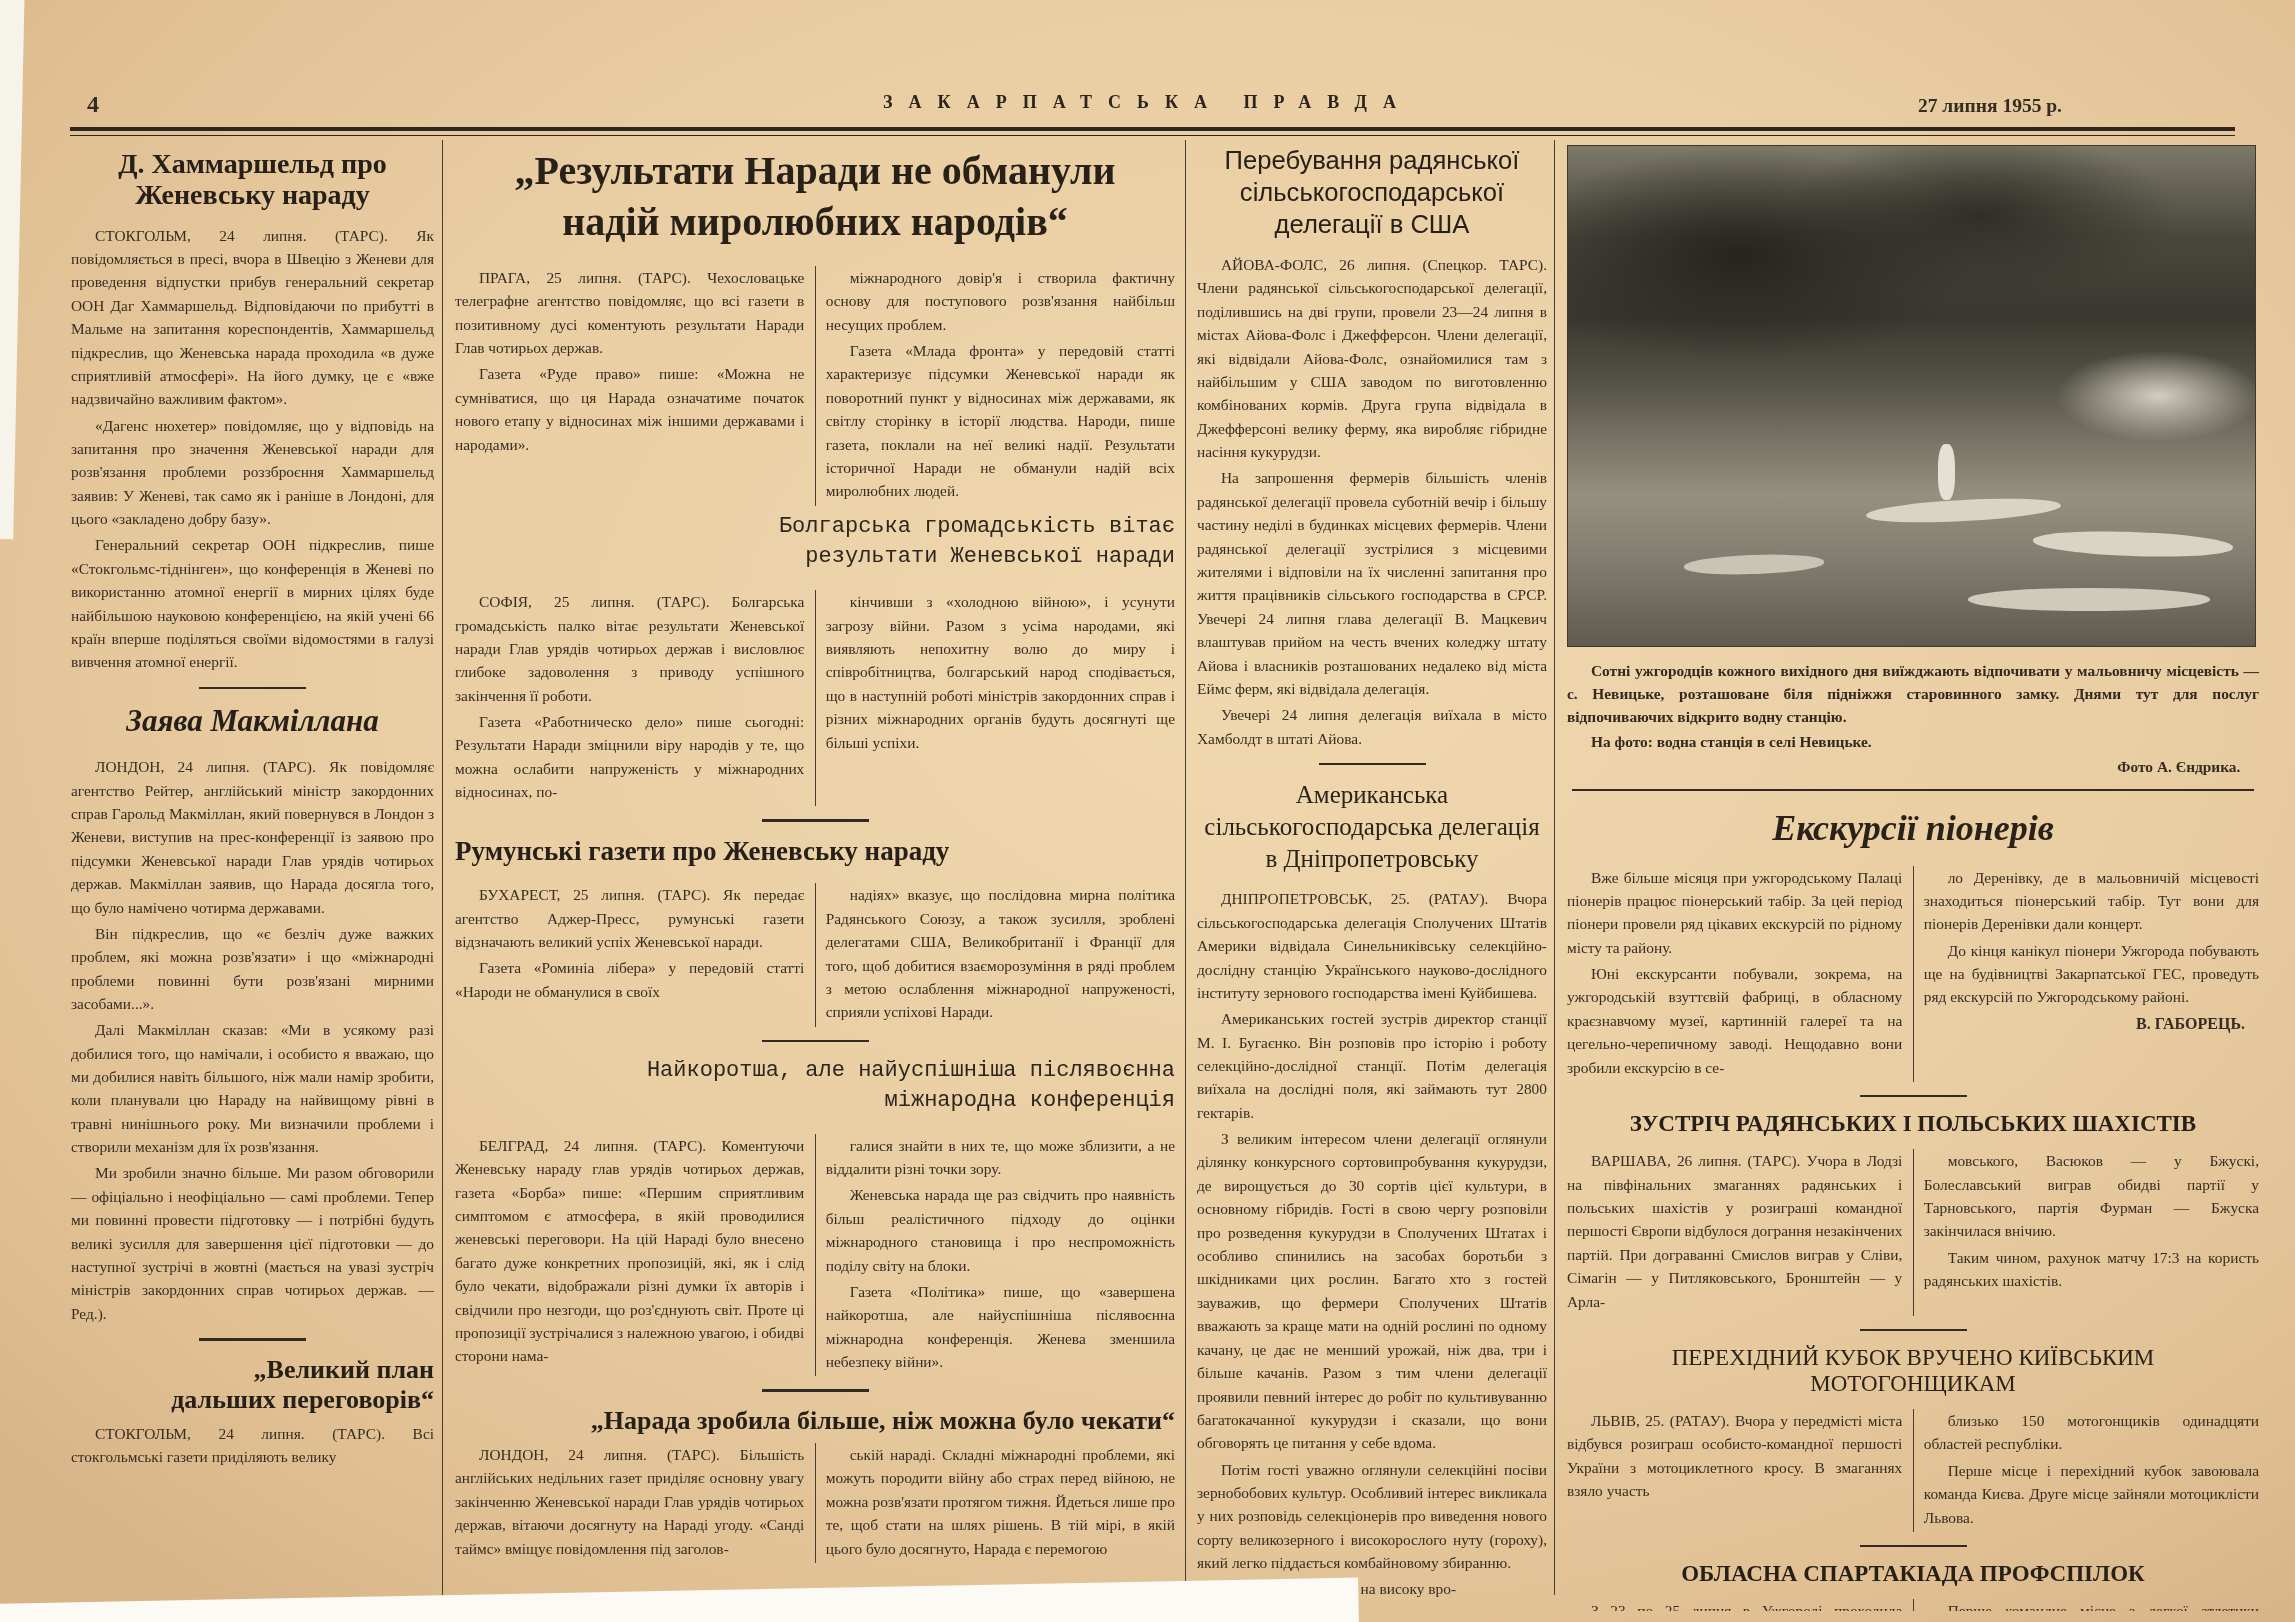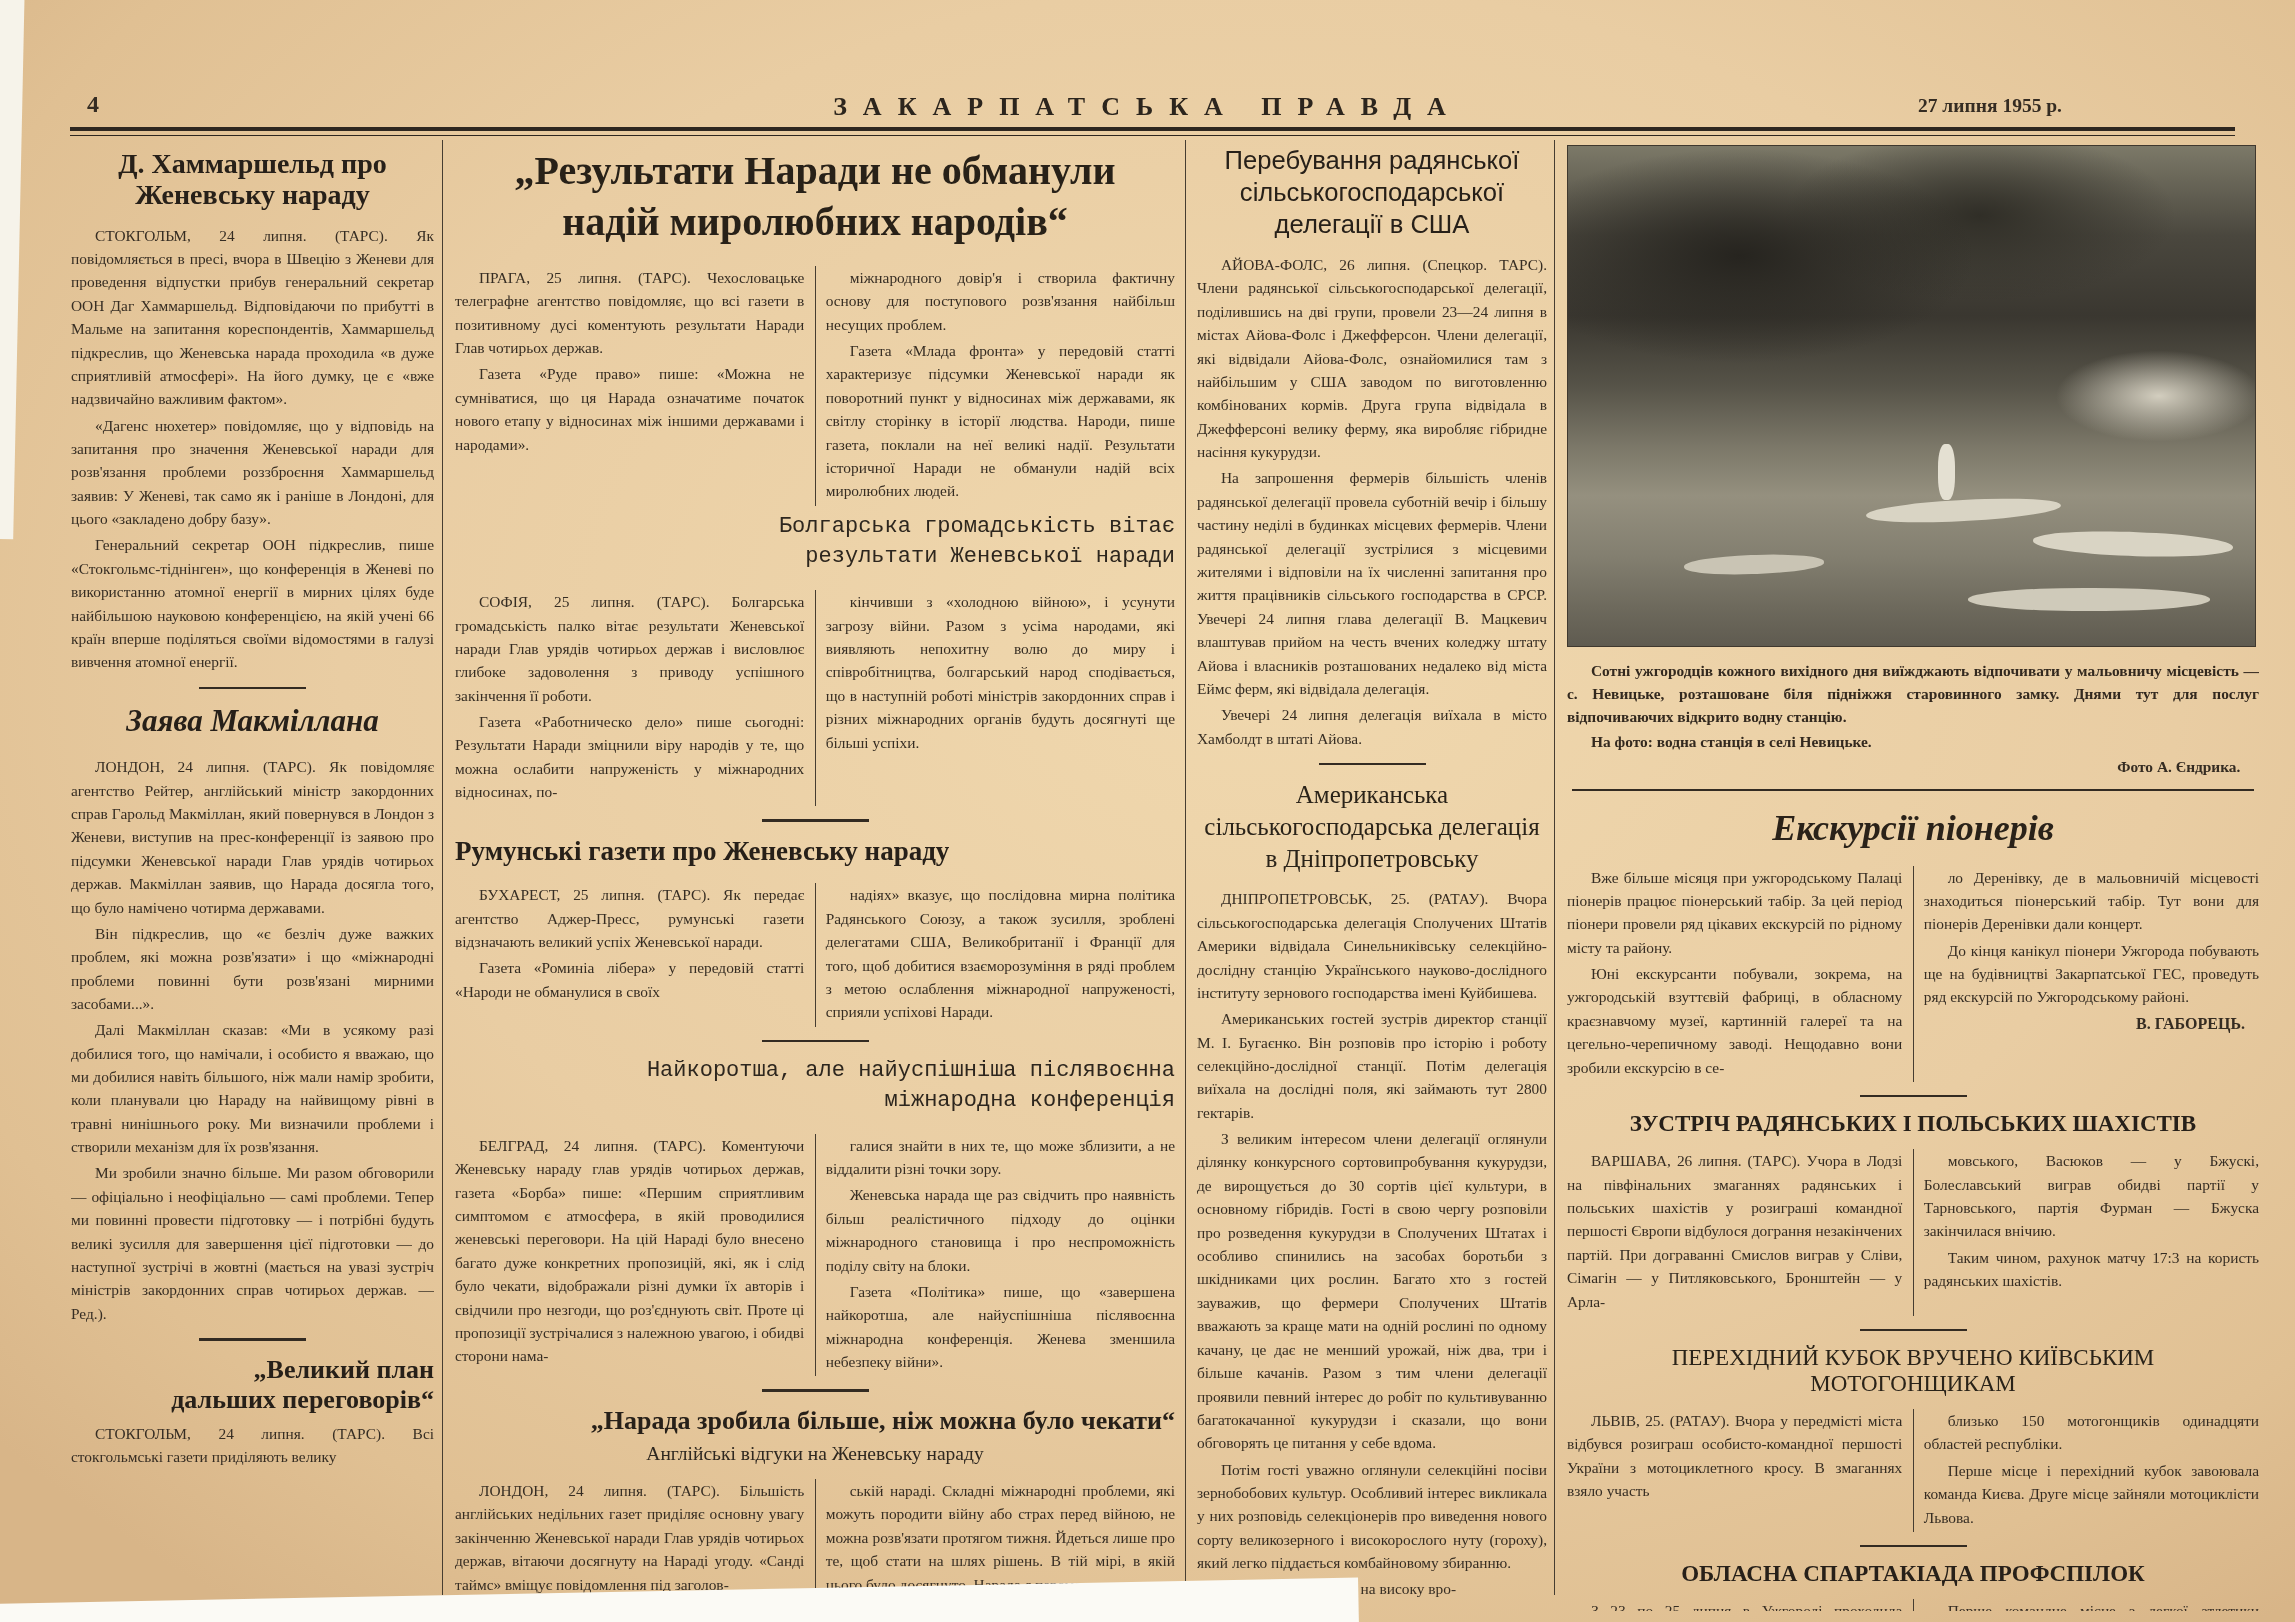--- a/index.html
+++ b/index.html
@@ -10,21 +10,21 @@
       radial-gradient(ellipse 1675px 1210px at 55% 40%, #f0d8ae 0%, #e9cda3 55%, #e0c093 85%, #d8b588 100%);
     overflow:hidden;
     font-family:"Liberation Serif", serif;
     color:#352c22;
   }
   .scan-strip-bottom{position:absolute;left:-37px;bottom:-56px;width:1396px;height:88px;background:#fbfaf5;transform:rotate(-1.1deg);}
   .scan-strip-left{position:absolute;left:-14px;top:-18.6px;width:33px;height:558px;background:#f6f3ea;transform:rotate(1.2deg);}
 
   
   .pagenum{position:absolute;left:87px;top:91px;font-size:24px;font-weight:bold;}
-  .mast-title{position:absolute;left:50%;transform:translateX(-50%);top:92px;font-size:26px;font-weight:bold;letter-spacing:16px;white-space:nowrap;color:#2c251d;}
+  .mast-title{position:absolute;left:50%;transform:translateX(-50%);top:92px;font-size:18px;font-weight:bold;letter-spacing:16px;white-space:nowrap;color:#2c251d;}
   .mast-date{position:absolute;right:233px;top:95px;font-size:19.5px;font-weight:bold;}
   .mast-rule1{position:absolute;left:70px;right:60px;top:127px;height:3.7px;background:#2e2720;}
   .mast-rule2{position:absolute;left:70px;right:60px;top:135px;height:1.4px;background:#2e2720;}
 
   
   .col{position:absolute;top:145px;height:1461px;overflow:hidden;}
   #col1{left:71px;width:363px;}
   #colmid{left:455px;width:720px;}
   #col4{left:1197px;width:350px;}
   #col5{left:1567px;width:692px;height:1466px;}
@@ -180,21 +180,20 @@
           <p class="bp">Женевська нарада ще раз свідчить про наявність більш реалістичного підходу до оцінки міжнародного становища і про неспроможність поділу світу на блоки.</p>
           <p class="bp">Газета «Політика» пише, що «завершена найкоротша, але найуспішніша післявоєнна міжнародна конференція. Женева зменшила небезпеку війни».</p>
         </div>
       </div>
     </article>
 
     <div class="divider-sm"></div>
 
     <article>
       <h2 class="h-quote">„Нарада зробила більше, ніж можна було чекати“</h2>
-      <div class="h-sub">Англійські відгуки на Женевську нараду</div>
       <div class="twocol">
         <div class="tcl">
           <p class="bp">ЛОНДОН, 24 липня. (ТАРС). Більшість англійських недільних газет приділяє основну увагу закінченню Женевської наради Глав урядів чотирьох держав, вітаючи досягнуту на Нараді угоду. «Санді таймс» вміщує повідомлення під заголов-</p>
         </div>
         <div class="tcr">
           <p class="bp">ській нараді. Складні міжнародні проблеми, які можуть породити війну або страх перед війною, не можна розв'язати протягом тижня. Йдеться лише про те, щоб стати на шлях рішень. В тій мірі, в якій цього було досягнуто, Нарада є перемогою</p>
         </div>
       </div>
     </article>
   </div>

